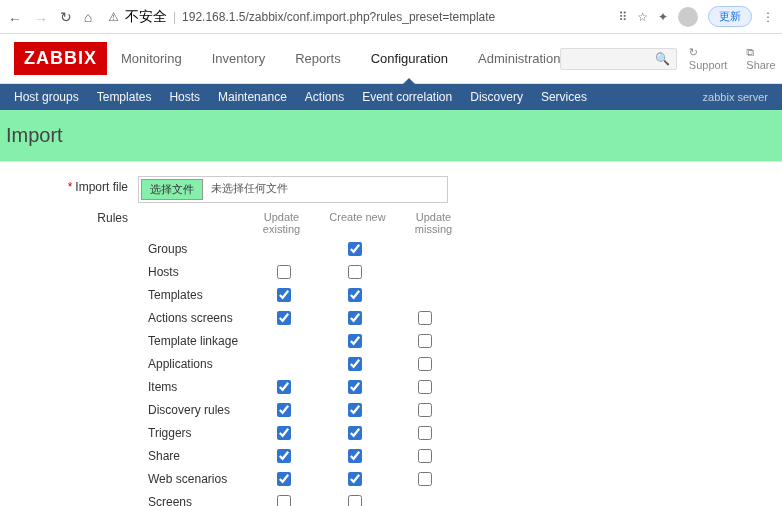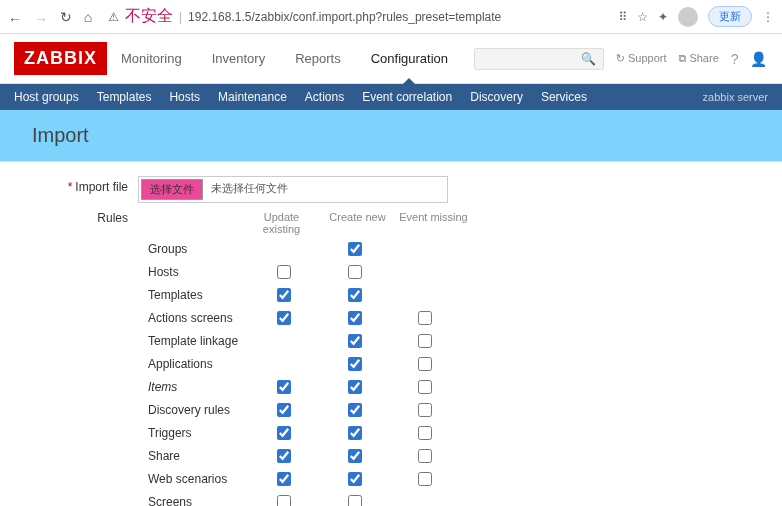--- a/index.html
+++ b/index.html
@@ -1,45 +1,45 @@
 <!DOCTYPE html>
 <html><head>
 <meta charset="utf-8">
 <style>
 * { margin:0; padding:0; box-sizing:border-box; font-family:Arial,sans-serif; }
 body { background:#fff; font-size:12px; color:#333; width:782px; }
 .browser-bar { display:flex; align-items:center; padding:6px 8px; border-bottom:1px solid #ddd; gap:10px; background:#fff;}
 .browser-bar .nav-icons { display:flex; gap:12px; align-items:center; color:#555;}
 .browser-bar .nav-icons span { cursor:pointer; font-size:14px;}
 .url-box { display:flex; align-items:center; gap:6px; flex:1; color:#555; font-size:12px; padding:0 6px;}
-.url-box .insecure { color:#be185d; font-size:16px;}
+.url-box .insecure { color:#000000; font-size:14px;}
 .url-box .sep { color:#bbb;}
 .right-icons { display:flex; gap:10px; align-items:center; color:#666;}
 .right-icons .avatar { width:20px;height:20px;border-radius:50%;background:#ccc;}
 .update-btn { background:#e8f0fe; color:#1a73e8; border:1px solid #a8c7fa; border-radius:12px; padding:2px 10px; font-size:11px;}
 .header { display:flex; align-items:center; padding:8px 14px; border-bottom:1px solid #e0e0e0; position:relative;}
 .logo { background:#d40000; color:#fff; font-weight:bold; font-size:18px; padding:6px 10px; letter-spacing:1px; margin-right:14px;}
 .main-nav { display:flex; gap:30px; font-size:13px; color:#666; flex:1;}
 .main-nav .item { cursor:pointer; padding:4px 0;}
 .main-nav .item.active { color:#222; position:relative;}
 .main-nav .item.active::after { content:''; position:absolute; bottom:-14px; left:50%; margin-left:-6px; border:6px solid transparent; border-bottom-color:#2f5b8f;}
 .header-right { display:flex; gap:12px; align-items:center; color:#888; font-size:11px;}
 .search-box { width:130px; height:22px; background:#f4f4f4; border:1px solid #ddd; border-radius:2px; position:relative;}
 .search-box::after { content:''; }
 .sub-nav { background:#2f5b8f; color:#fff; display:flex; padding:6px 14px; font-size:12px; gap:18px; align-items:center;}
 .sub-nav .item { cursor:pointer; opacity:.95;}
 .sub-nav .spacer { flex:1;}
 .sub-nav .server { opacity:.7; font-size:11px;}
-.page-title { background:#7dd3fc; padding:14px 32px; font-size:20px; color:#444; border-bottom:1px solid #e0e0e0;}
+.page-title { background:#86efac; padding:14px 6px; font-size:20px; color:#444; border-bottom:1px solid #e0e0e0;}
 .content { padding:14px 18px;}
 .form-row { display:flex; align-items:flex-start; margin-bottom:8px;}
 .form-label { width:120px; text-align:right; padding-right:10px; padding-top:4px; font-size:12px; color:#333;}
 .form-label .req { color:#d40000; margin-right:3px;}
 .file-row { display:flex; border:1px solid #ccc; width:310px;}
-.file-btn { border:1px solid #999; background:#ec4899; padding:2px 8px; font-size:11px; margin:2px;}
+.file-btn { border:1px solid #999; background:#86efac; padding:2px 8px; font-size:11px; margin:2px;}
 .file-text { padding:4px 6px; font-size:11px; color:#555;}
 .rules-head { display:flex; font-size:11px; color:#888; margin-left:130px; margin-bottom:4px; gap:6px;}
 .rules-head .h1 { width:100px;}
 .rules-head .h2 { width:75px; text-align:center;}
 .rules-head .h3 { width:65px; text-align:center;}
 .rules-head .h4 { width:75px; text-align:center;}
 .rule-row { display:flex; padding:3px 0;}
 .rule-row .rlabel { width:120px; padding-left:10px; font-size:12px;}
 .rule-row .cbox { width:80px; text-align:center;}
 .rule-row .cbox input { width:14px; height:14px;}
@@ -73,20 +73,21 @@
   </div>
 </div>
 
 <div class="header">
   <div class="logo">ZABBIX</div>
   <div class="main-nav" id="main-nav">
       <span class="item">Monitoring</span>
       <span class="item">Inventory</span>
       <span class="item">Reports</span>
       <span class="item active">Configuration</span>
+      <span class="item">Administration</span>
     </div>
   <div class="header-right">
     <div class="search-box">
         <span class="mag" style="float:right;padding-top:3px">🔍</span>
       </div>
     <span>↻ <span>Support</span></span>
     <span>⧉ <span>Share</span></span>
     <span class="hdr-icon">?</span>
     <span class="hdr-icon">👤</span>
 
@@ -117,21 +118,21 @@
     </div>
   </div>
 
   <div class="form-row" style="align-items:flex-start">
     <div class="form-label" style="padding-top:0">Rules</div>
     <div>
       <div class="rules-head" style="margin-left:0">
         <div class="h1"></div>
         <div class="h2">Update existing</div>
         <div class="h3">Create new</div>
-        <div class="h4">Event missing</div>
+        <div class="h4">Update missing</div>
       </div>
       <div id="rules-body">
           <div class="rule-row">
             <div class="rlabel" style="width: 106px;">Groups</div>
             <div class="cbox" style="width: 80px;"></div>
             <div class="cbox" style="width: 62px;"><input type="checkbox" checked="" style=""></div>
             <div class="cbox" style="width: 78px;"></div>
           </div>
           <div class="rule-row">
             <div class="rlabel" style="width: 106px;">Hosts</div>
@@ -157,21 +158,21 @@
             <div class="cbox" style="width: 62px;"><input type="checkbox" checked="" style=""></div>
             <div class="cbox" style="width: 78px;"><input type="checkbox" style=""></div>
           </div>
           <div class="rule-row">
             <div class="rlabel" style="width: 106px;">Applications</div>
             <div class="cbox" style="width: 80px;"></div>
             <div class="cbox" style="width: 62px;"><input type="checkbox" checked="" style=""></div>
             <div class="cbox" style="width: 78px;"><input type="checkbox" style=""></div>
           </div>
           <div class="rule-row">
-            <div class="rlabel" style="width: 106px; font-style: italic;">Items</div>
+            <div class="rlabel" style="width: 106px;">Items</div>
             <div class="cbox" style="width: 80px;"><input type="checkbox" checked="" style=""></div>
             <div class="cbox" style="width: 62px;"><input type="checkbox" checked="" style=""></div>
             <div class="cbox" style="width: 78px;"><input type="checkbox" style=""></div>
           </div>
           <div class="rule-row">
             <div class="rlabel" style="width: 106px;">Discovery rules</div>
             <div class="cbox" style="width: 80px;"><input type="checkbox" checked="" style=""></div>
             <div class="cbox" style="width: 62px;"><input type="checkbox" checked="" style=""></div>
             <div class="cbox" style="width: 78px;"><input type="checkbox" style=""></div>
           </div>

